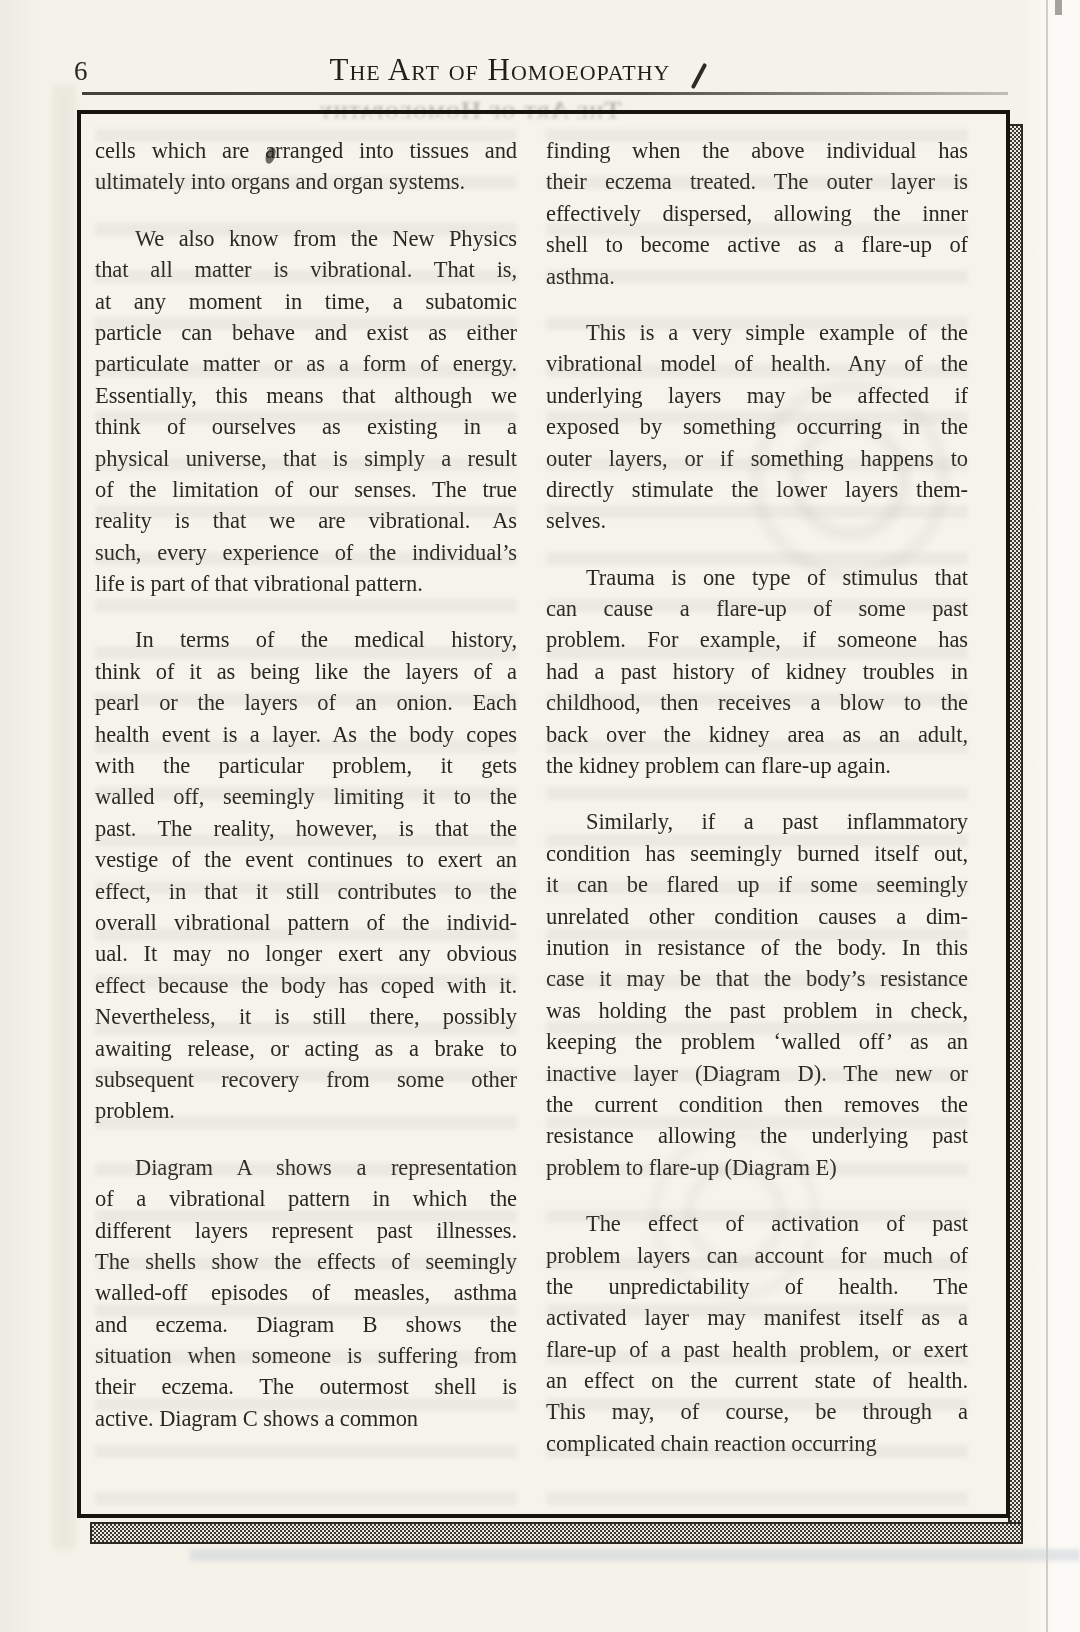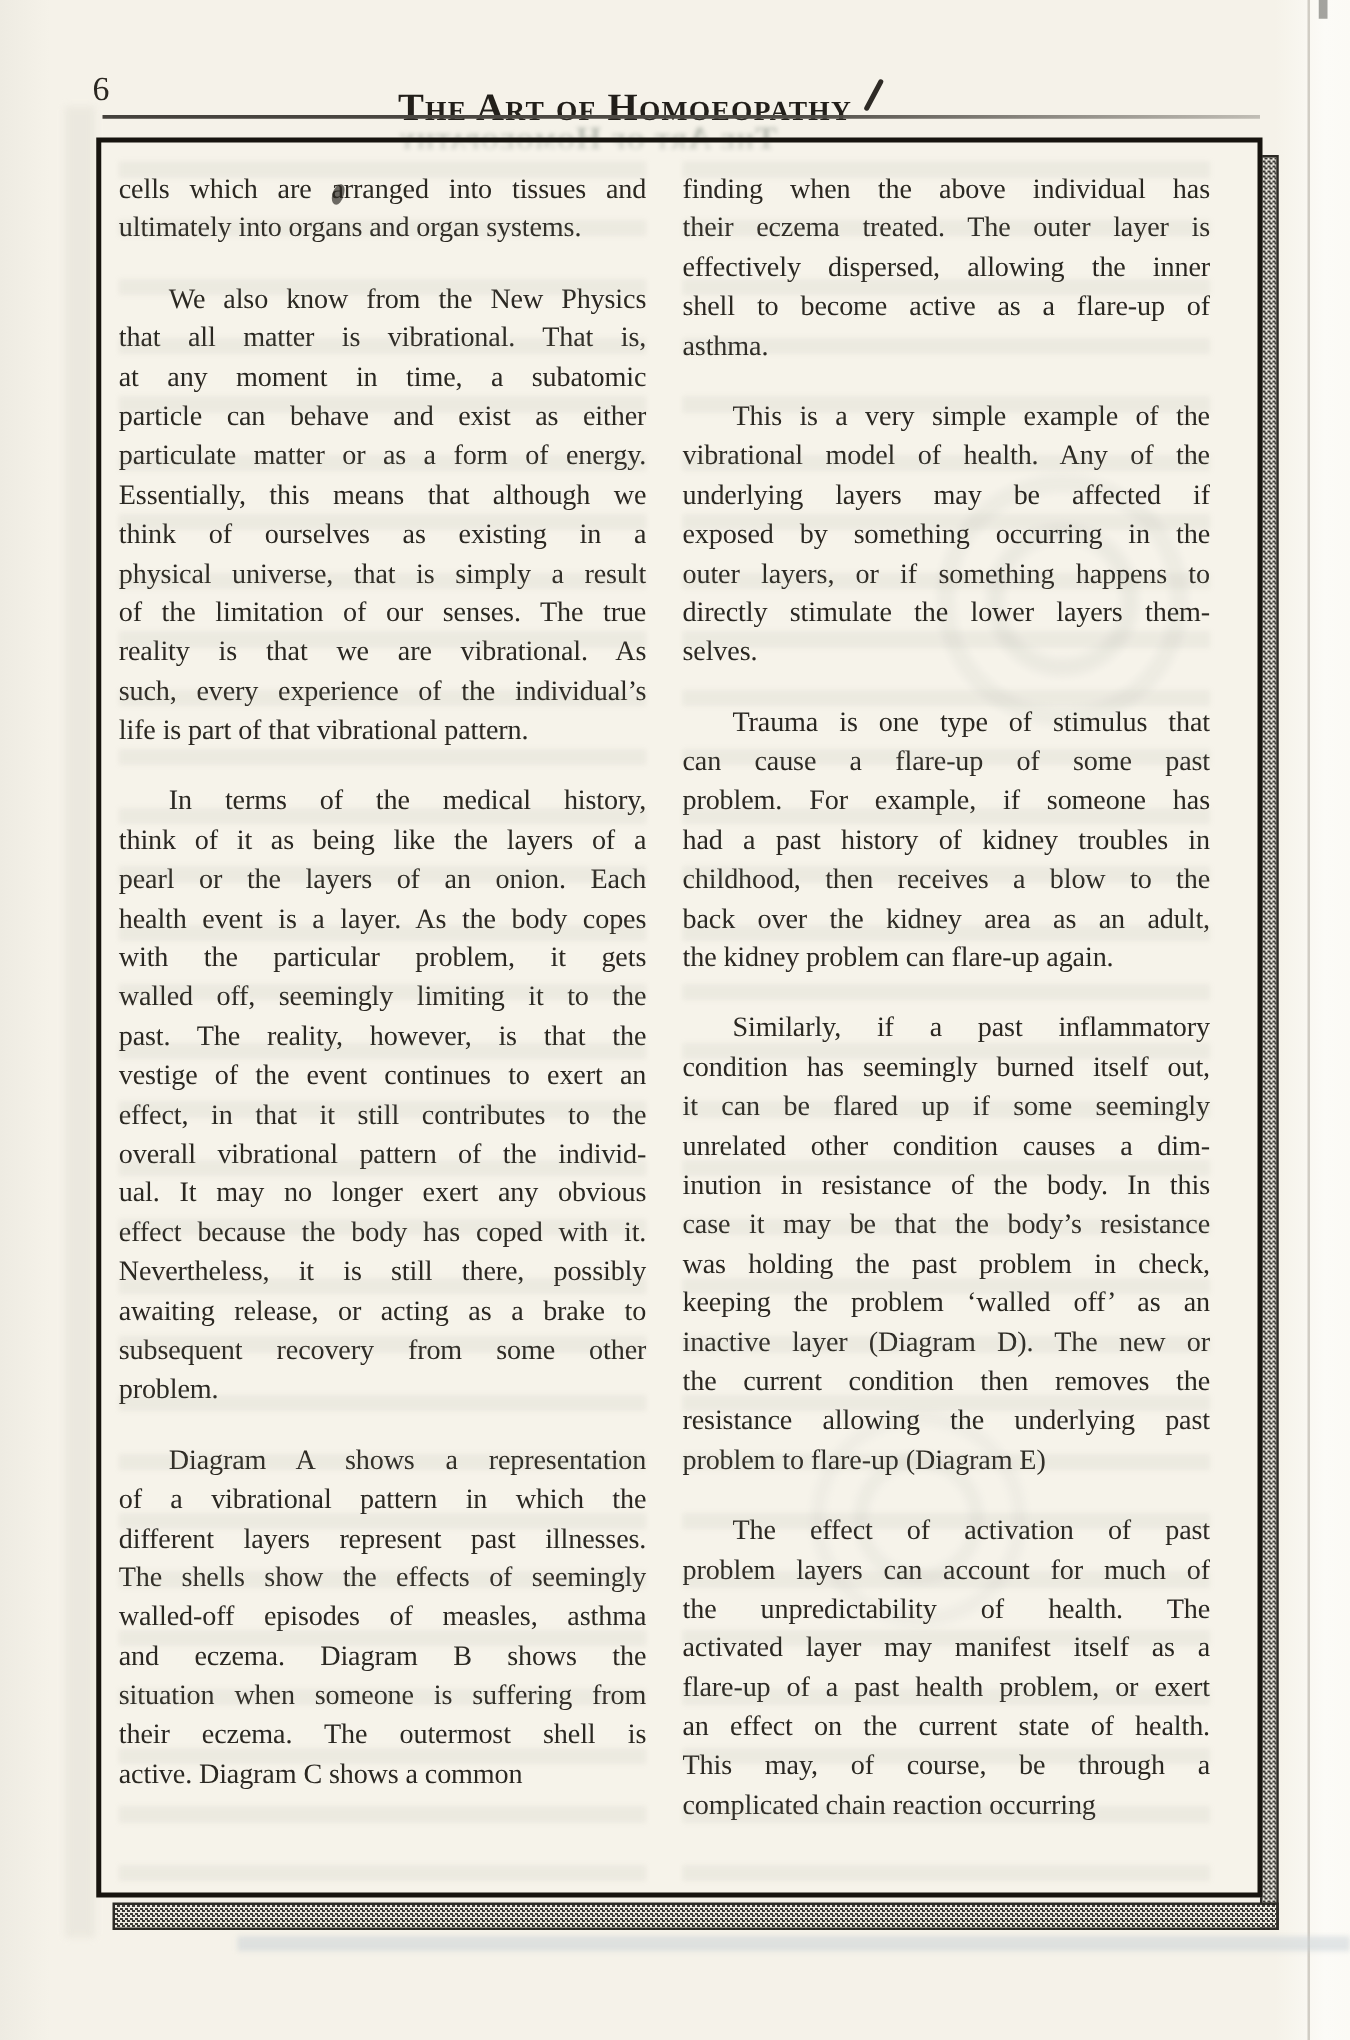--- a/index.html
+++ b/index.html
@@ -23,21 +23,21 @@
   .stray-mark{position:absolute;left:697px;top:62px;width:4px;height:28px;background:#2e2b26;
     transform:rotate(28deg);border-radius:2px;}
   .ghost-ring{position:absolute;border-radius:50%;filter:blur(3px);pointer-events:none;
     background:radial-gradient(circle,transparent 28%,rgba(140,150,138,.16) 32% 37%,transparent 41% 54%,rgba(140,150,138,.13) 57% 63%,transparent 66%);}
   .ghost-ring.r1{left:740px;top:370px;width:220px;height:220px;}
   .ghost-ring.r2{left:640px;top:1120px;width:190px;height:190px;opacity:.8;}
 
   
   .page-number{position:absolute;left:74px;top:56px;font-size:27px;}
   .page-title{position:absolute;left:0;top:52px;width:1000px;text-align:center;
-    font-weight:bold;font-variant:small-caps;font-size:31px;letter-spacing:1px;color:#221f1a;margin-top:16px;}
+    font-weight:normal;font-variant:small-caps;font-size:31px;letter-spacing:1px;color:#221f1a;}
   .header-rule{position:absolute;left:82px;top:92px;width:926px;height:3px;
     background:linear-gradient(to right,#44413c 0,#504d47 60%,rgba(95,92,85,.35) 100%);}
   .ghost-title{position:absolute;left:0;top:96px;width:940px;text-align:center;
     font-weight:bold;font-variant:small-caps;font-size:26px;letter-spacing:1px;
     color:rgba(138,148,136,.55);transform:scaleX(-1);filter:blur(1.5px);}
 
   
   .text-frame{position:absolute;left:77px;top:110px;width:933px;height:1408px;
     box-sizing:border-box;border:4px solid #17140f;background:rgba(248,246,239,.35);}
   .hatch{position:absolute;

